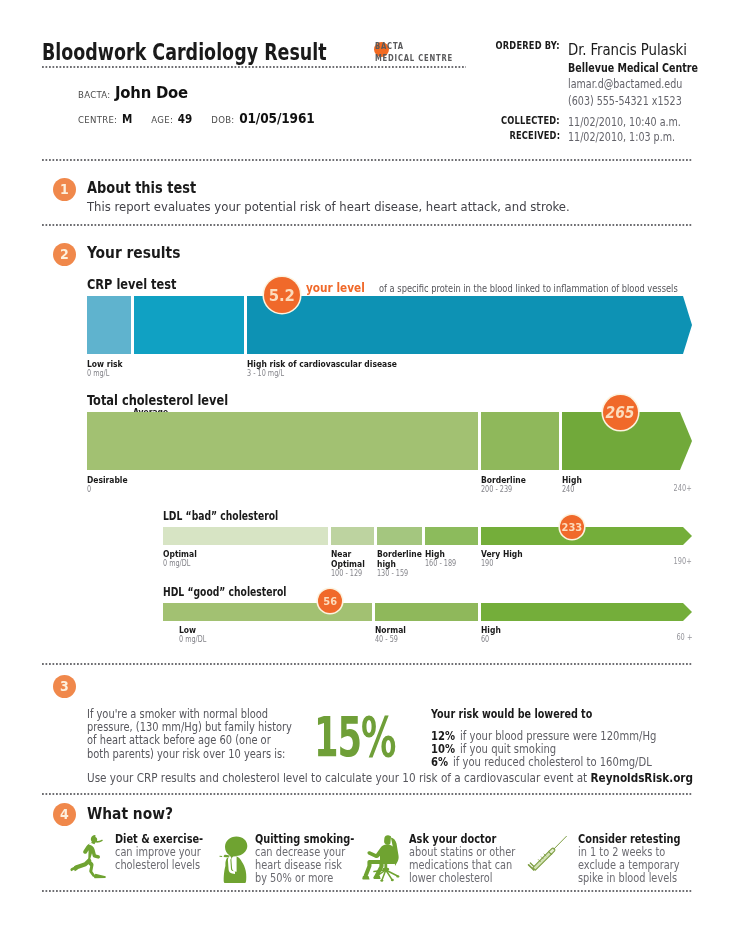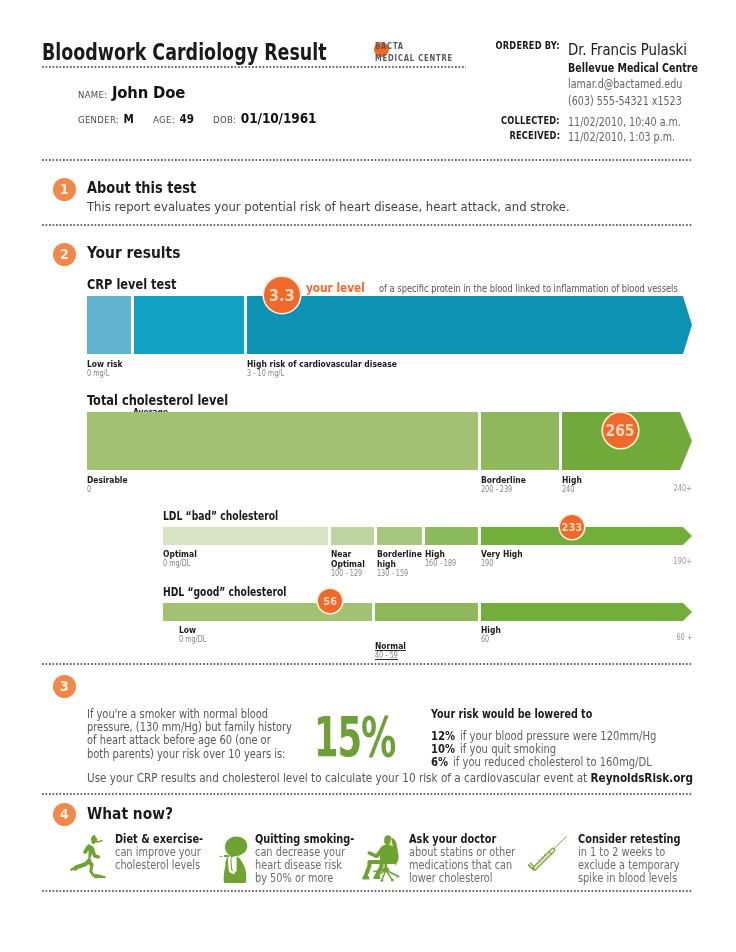--- a/index.html
+++ b/index.html
@@ -79,21 +79,21 @@
   #chart-crp .yourlevel{position:absolute;left:219px;top:277px;white-space:nowrap;}
   #chart-crp .yl{font-size:13px;font-weight:bold;color:#F0692A;display:inline-block;
                  transform:scaleX(0.9);transform-origin:0 50%;}
   #chart-crp .ylnote{font-size:9.8px;color:#55555a;display:inline-block;
                      transform:scaleX(0.94);transform-origin:0 50%;margin-left:3px;}
 
   #chart-total{left:87px;top:0;width:605px;}
   #chart-total .ctitle{left:0;top:393px;}
   #chart-total .bar{left:0;top:412px;width:605px;height:58px;}
   #chart-total .labels{left:0;top:475px;width:605px;}
-  #chart-total .bubble{top:413px;}
+  #chart-total .bubble{top:395px;font-style:italic;}
   #chart-total .endlab{right:0px;top:484px;}
 
   #chart-ldl{left:163px;top:0;width:529px;}
   #chart-ldl .ctitle{left:0;top:509px;}
   #chart-ldl .bar{left:0;top:527px;width:529px;height:18px;}
   #chart-ldl .labels{left:0;top:549px;width:529px;}
   #chart-ldl .bubble{top:515px;}
   #chart-ldl .endlab{right:0px;top:557px;}
 
   #chart-hdl{left:163px;top:0;width:529px;}
@@ -160,32 +160,32 @@
     <div class="txt">
       <span class="l1">BACTA</span>
       <span class="l2">MEDICAL CENTRE</span>
     </div>
   </div>
 
   <div class="rule short" id="rule-title"></div>
 
   <div id="patient">
     <div class="nameline">
-      <span class="lbl">NAME:</span>
+      <span class="lbl">BACTA:</span>
       <span class="nameval">John Doe</span>
     </div>
     <div class="row3">
-      <span class="lbl">GENDER:</span>
+      <span class="lbl">CENTRE:</span>
       <span class="v">M</span>
       <span class="sp1"></span>
       <span class="lbl">AGE:</span>
       <span class="v">49</span>
       <span class="sp1"></span>
       <span class="lbl">DOB:</span>
-      <span class="dobv">01/10/1961</span>
+      <span class="dobv">01/05/1961</span>
     </div>
   </div>
 
   <div id="meta">
     <div class="mrow" id="m0">
       <div class="ml">ORDERED BY:</div>
       <div class="mv v-big">Dr. Francis Pulaski</div>
     </div>
     <div class="mrow" id="m1">
       <div class="ml"></div>
@@ -238,21 +238,21 @@
         </div>
         <div class="lab" style="left: 46px; top: 0px; margin-top: 48px;">
           <span class="lt"><span>Average</span></span>
           <span class="lr">1 - 3</span>
         </div>
         <div class="lab" style="left: 160.02px; top: 0px;">
           <span class="lt"><span>High risk of cardiovascular disease</span></span>
           <span class="lr">3 - 10 mg/L</span>
         </div>
       </div>
-    <div class="bubble" style="width: 36px; height: 36px; line-height: 37px; font-size: 16.5px; left: 176.81px;">3.3</div>
+    <div class="bubble" style="width: 36px; height: 36px; line-height: 37px; font-size: 16.5px; left: 176.81px;">5.2</div>
   </div>
 
   <div class="chart" id="chart-total">
     <div class="ctitle">Total cholesterol level</div>
     <div class="bar">
         <div class="seg" style="position: absolute; left: 0px; top: 0px; height: 58px; background: rgb(162, 193, 114); width: 390.98px;"></div>
         <div class="seg" style="position: absolute; left: 393.98px; top: 0px; height: 58px; background: rgb(143, 184, 91); width: 78.01px;"></div>
         <div class="arrow" style="position: absolute; left: 593px; top: 0px; width: 12px; height: 58px; background: rgb(113, 169, 58); clip-path: polygon(0px 0px, 100% 50%, 0px 100%);"></div>
         <div class="seg" style="position: absolute; left: 474.99px; top: 0px; height: 58px; background: rgb(113, 169, 58); width: 118.01px;"></div>
       </div>
@@ -316,21 +316,21 @@
         <div class="seg" style="position: absolute; left: 0px; top: 0px; height: 18px; background: rgb(162, 193, 114); width: 209.02px;"></div>
         <div class="seg" style="position: absolute; left: 212.02px; top: 0px; height: 18px; background: rgb(143, 184, 91); width: 103.01px;"></div>
         <div class="arrow" style="position: absolute; left: 520px; top: 0px; width: 9px; height: 18px; background: rgb(116, 174, 58); clip-path: polygon(0px 0px, 100% 50%, 0px 100%);"></div>
         <div class="seg" style="position: absolute; left: 318.03px; top: 0px; height: 18px; background: rgb(116, 174, 58); width: 201.97px;"></div>
       </div>
     <div class="labels">
         <div class="lab" style="left: 16px; top: 0px;">
           <span class="lt"><span>Low</span></span>
           <span class="lr">0 mg/DL</span>
         </div>
-        <div class="lab" style="left: 212.02px; top: 16px; text-decoration: underline;">
+        <div class="lab" style="left: 212.02px; top: 0px;">
           <span class="lt"><span>Normal</span></span>
           <span class="lr">40 - 59</span>
         </div>
         <div class="lab" style="left: 318.03px; top: 0px;">
           <span class="lt"><span>High</span></span>
           <span class="lr">60</span>
         </div>
       </div>
     <div class="endlab">60 +</div>
     <div class="bubble" style="width: 24px; height: 24px; line-height: 25px; font-size: 11px; left: 155.16px;">56</div>

